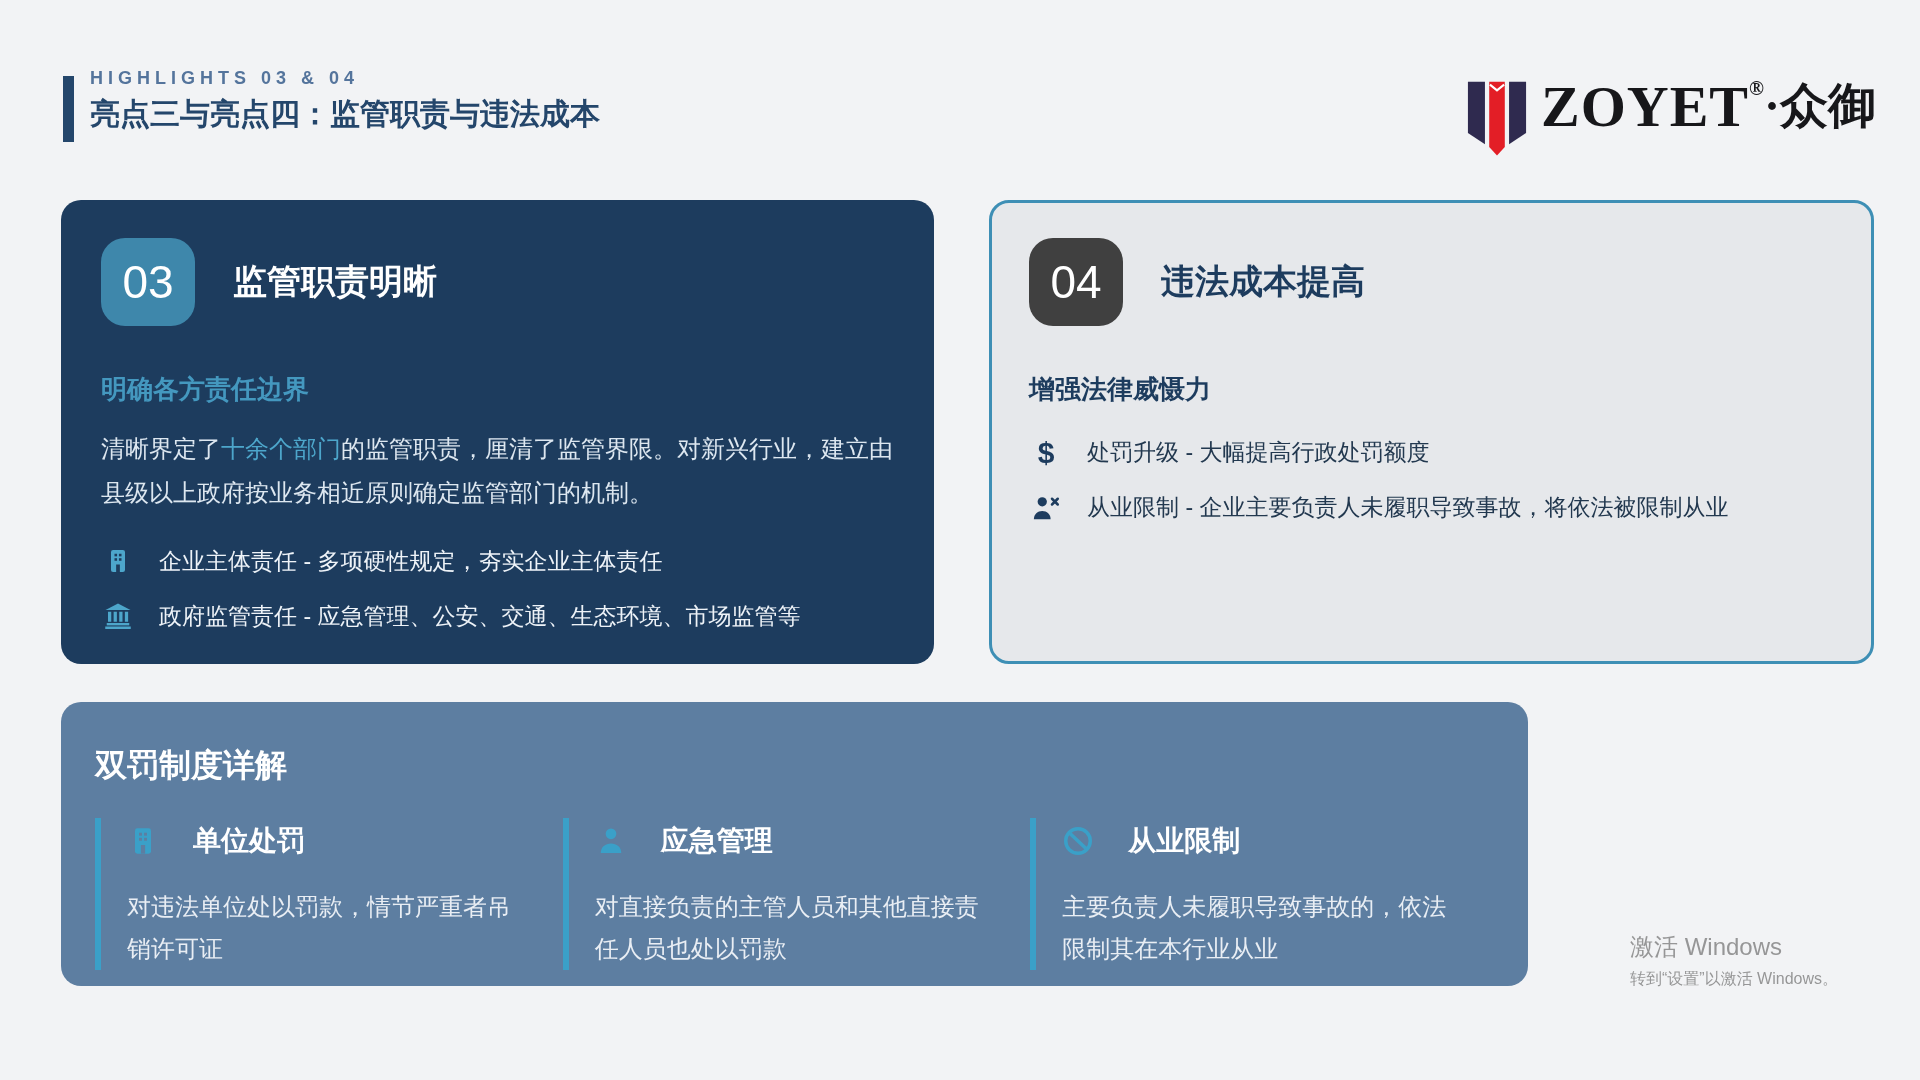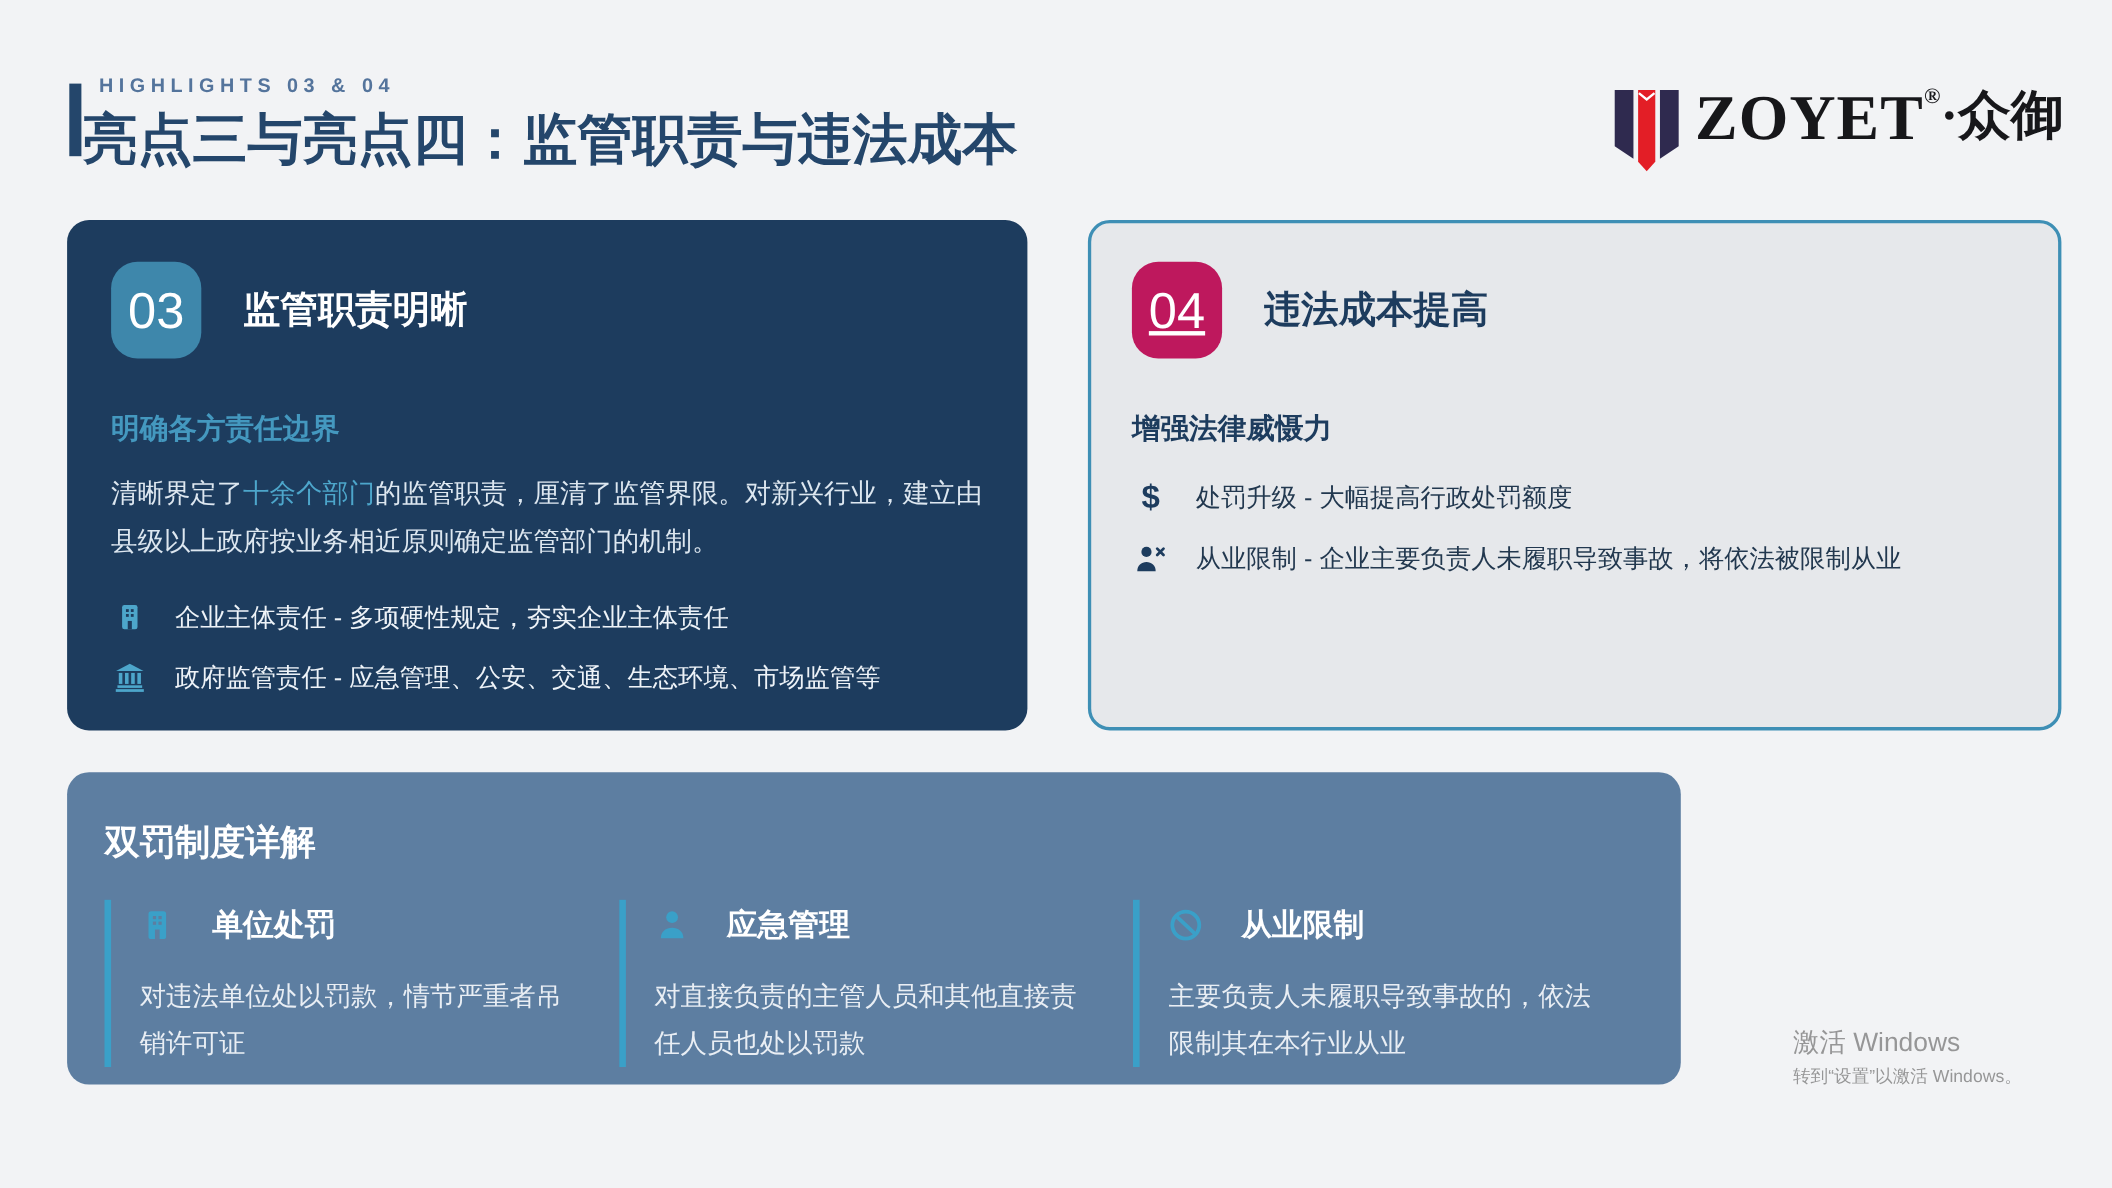--- a/index.html
+++ b/index.html
@@ -5,37 +5,37 @@
   html,body{margin:0;padding:0;}
   body{
     width:1920px;height:1080px;position:relative;overflow:hidden;
     background:#f2f3f5;
     font-family:"Liberation Sans","DejaVu Sans",sans-serif;
   }
   
   .header-bar{position:absolute;left:63px;top:76px;width:11px;height:66px;background:#24466b;}
   .eyebrow{position:absolute;left:90px;top:68px;font-size:18px;font-weight:700;
     letter-spacing:5px;color:#54749c;}
-  .page-title{position:absolute;left:75px;top:94px;font-size:50px;font-weight:800;color:#24466b;}
+  .page-title{position:absolute;left:90px;top:94px;font-size:30px;font-weight:800;color:#24466b;}
   
   .logo{position:absolute;top:75px;right:44px;display:flex;align-items:flex-start;}
   .logo-shield{margin-right:12px;margin-top:4px;}
   .logo-text{display:flex;align-items:flex-start;font-family:"Liberation Serif","DejaVu Serif",serif;color:#17171a;}
   .logo-word{font-size:58px;font-weight:700;line-height:1.1;letter-spacing:1px;}
   .logo-reg{font-size:20px;font-weight:700;margin-top:2px;}
   .logo-cn{font-size:48px;font-weight:700;line-height:1.3;}
   
   .card{position:absolute;top:200px;height:464px;border-radius:20px;box-sizing:border-box;}
   .card-03{left:61px;width:873px;background:#1d3c5e;padding:38px 40px;}
   .card-04{left:989px;width:885px;background:#e6e8eb;border:3px solid #3e8fb5;padding:35px 37px;}
   .card-head{display:flex;align-items:center;gap:38px;}
-  .badge{width:82px;height:88px;border-radius:24px;display:flex;align-items:center;
+  .badge{width:94px;height:88px;border-radius:24px;display:flex;align-items:center;
     justify-content:center;font-size:46px;color:#ffffff;}
   .card-03 .badge{background:#3e87ab;}
-  .card-04 .badge{background:#be185d;text-decoration:underline;}
+  .card-04 .badge{background:#404040;}
   .card-title{font-size:34px;font-weight:800;}
   .card-03 .card-title{color:#ffffff;}
   .card-04 .card-title{color:#1d3c5e;}
   .card-sub{margin-top:46px;font-size:26px;font-weight:700;}
   .card-03 .card-sub{color:#4498bf;}
   .card-04 .card-sub{color:#1d3c5e;}
   .card-body{margin-top:20px;font-size:24px;line-height:1.85;max-width:810px;}
   .card-03 .card-body{color:#dde7f0;}
   .card-04 .card-body{color:#47505c;}
   .card-03 .hl{color:#4da6cb;}

